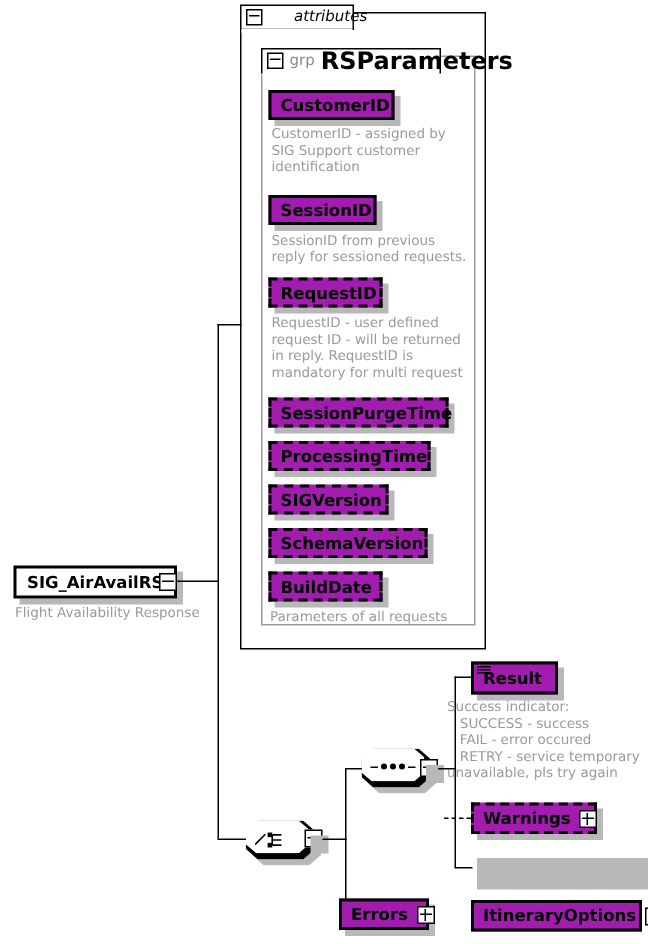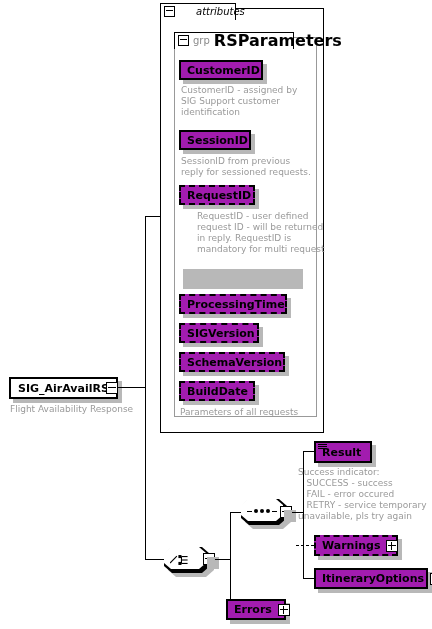--- a/index.html
+++ b/index.html
@@ -175,26 +175,29 @@
   <div class="node solid" style="left:179px;top:130px;width:72px;">
     <span class="nlabel">SessionID</span>
   </div>
   <div class="anno" style="left:181px;top:156px;width:140px;">SessionID from previous
 reply for sessioned requests.</div>
 
   <div class="shadowbox" style="left:183px;top:189px;width:76px;height:20px;"></div>
   <div class="node dashed" style="left:179px;top:185px;width:76px;">
     <span class="nlabel">RequestID</span>
   </div>
-  <div class="anno" style="left:181px;top:211px;width:145px;margin-left:16px;">RequestID - user defined
+  <div class="anno" style="left:181px;top:211px;width:145px;">RequestID - user defined
 request ID - will be returned
 in reply. RequestID is
 mandatory for multi request</div>
 
   <div class="shadowbox" style="left:183px;top:269px;width:120px;height:20px;"></div>
+  <div class="node dashed" style="left:179px;top:265px;width:120px;">
+    <span class="nlabel">SessionPurgeTime</span>
+  </div>
 
   <div class="shadowbox" style="left:183px;top:298px;width:108px;height:20px;"></div>
   <div class="node dashed" style="left:179px;top:294px;width:108px;">
     <span class="nlabel">ProcessingTime</span>
   </div>
 
   <div class="shadowbox" style="left:183px;top:327px;width:80px;height:20px;"></div>
   <div class="node dashed" style="left:179px;top:323px;width:80px;">
     <span class="nlabel">SIGVersion</span>
   </div>
@@ -288,21 +291,21 @@
    RETRY - service temporary
 unavailable, pls try again</div>
 
   <div class="shadowbox" style="left:318px;top:539px;width:84px;height:21px;"></div>
   <div class="node dashed" style="left:314px;top:535px;width:84px;height:21px;justify-content:space-between;">
     <span class="nlabel">Warnings</span>
     <span class="node-exp plus"></span>
   </div>
 
   <div class="shadowbox" style="left:318px;top:572px;width:114px;height:21px;"></div>
-  <div class="node solid" style="left:314px;top:568px;width:114px;height:21px;justify-content:space-between;">
+  <div class="node solid" style="left:314px;top:600px;width:114px;height:21px;justify-content:space-between;">
     <span class="nlabel">ItineraryOptions</span>
     <span class="node-exp plus"></span>
   </div>
 
   <div class="shadowbox" style="left:230px;top:603px;width:60px;height:21px;"></div>
   <div class="node solid" style="left:226px;top:599px;width:60px;height:21px;justify-content:space-between;">
     <span class="nlabel">Errors</span>
     <span class="node-exp plus"></span>
   </div>
 

